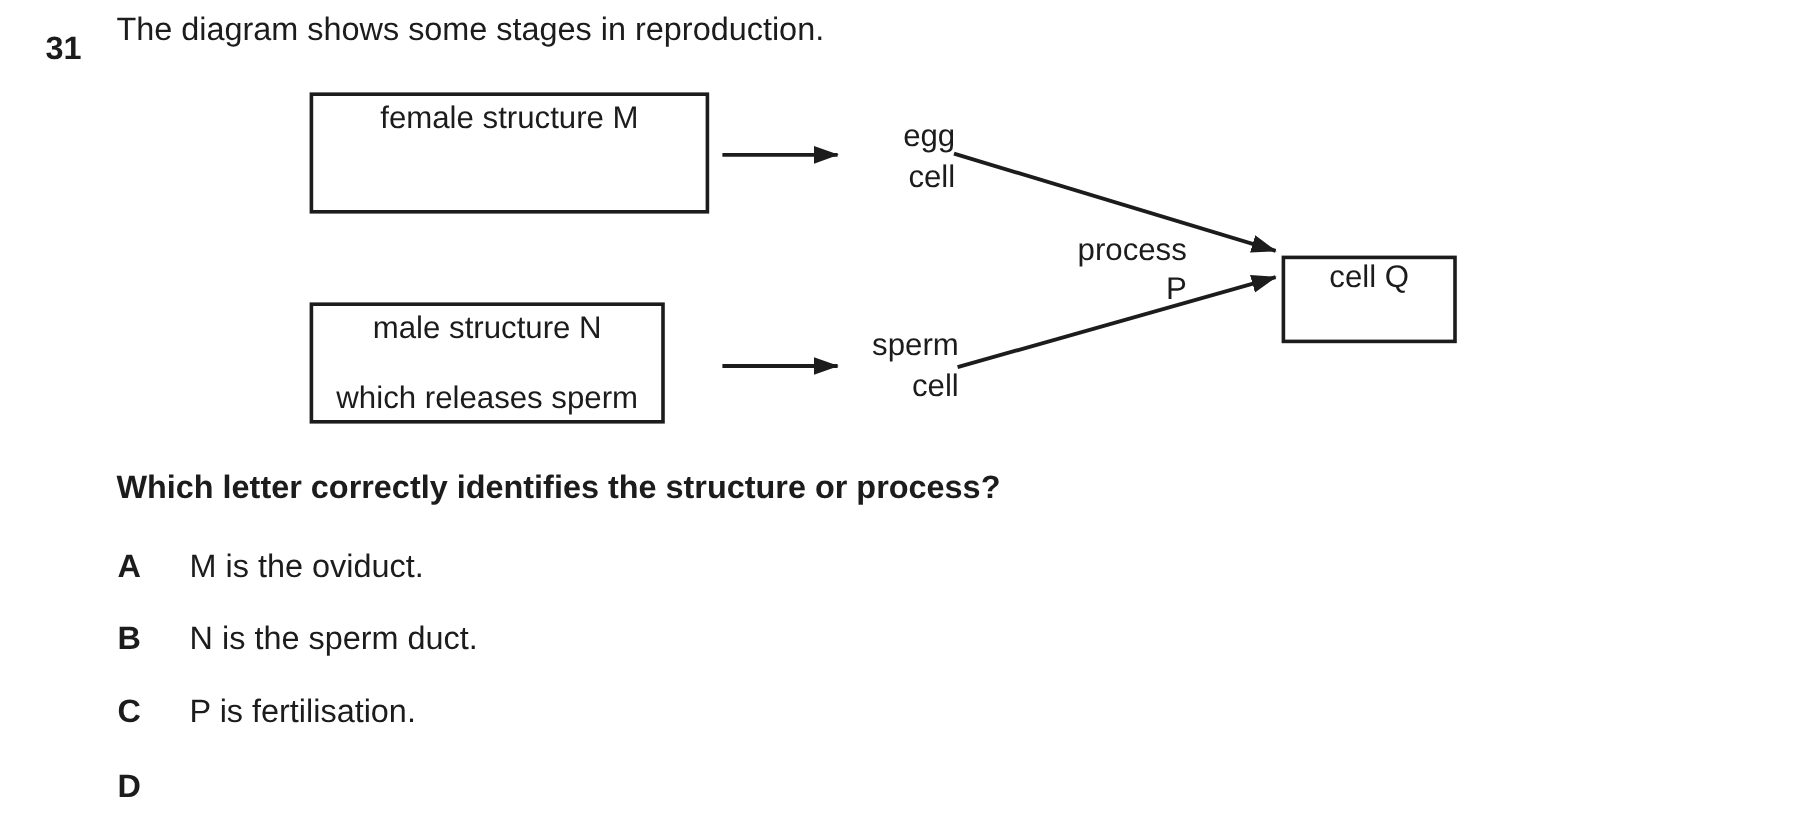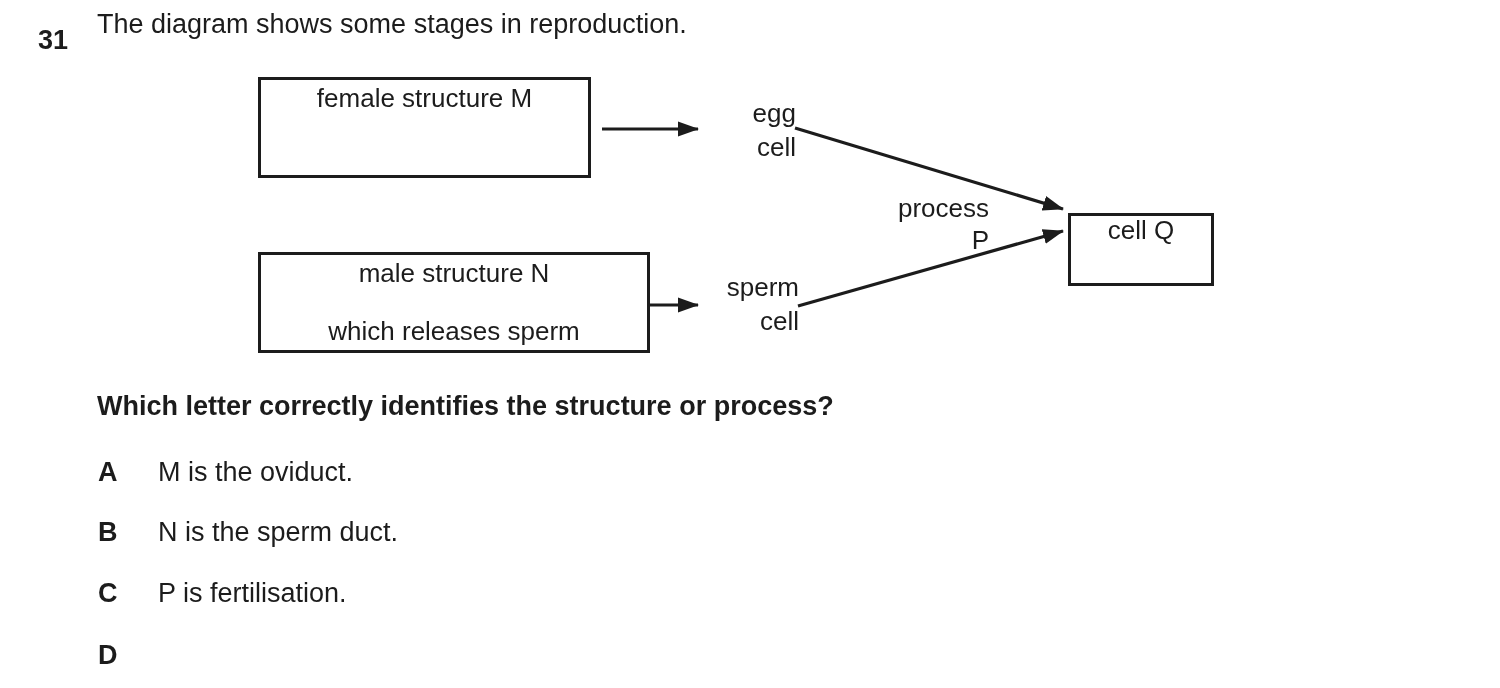--- a/index.html
+++ b/index.html
@@ -29,21 +29,21 @@
     display: flex;
     flex-direction: column;
     align-items: center;
     justify-content: space-between;
     text-align: center;
     font-size: 26px;
     line-height: 37px;
     box-sizing: border-box;
   }
   .female-box { left: 258px; top: 77px;  width: 333px; height: 101px; }
-  .male-box   { left: 258px; top: 252px; width: 392px; height: 101px; }
+  .male-box   { left: 258px; top: 252px; width: 296px; height: 101px; }
   .cellq-box  { left: 1068px; top: 183px; width: 146px; height: 73px; line-height: 28px; margin-top: 30px; }
 
   
   .dlabel {
     text-align: right;
     font-size: 26px;
     line-height: 34px;
   }
   .egg-label     { left: 696px; top: 96px;  width: 100px; }
   .sperm-label   { left: 697px; top: 270px; width: 102px; }

